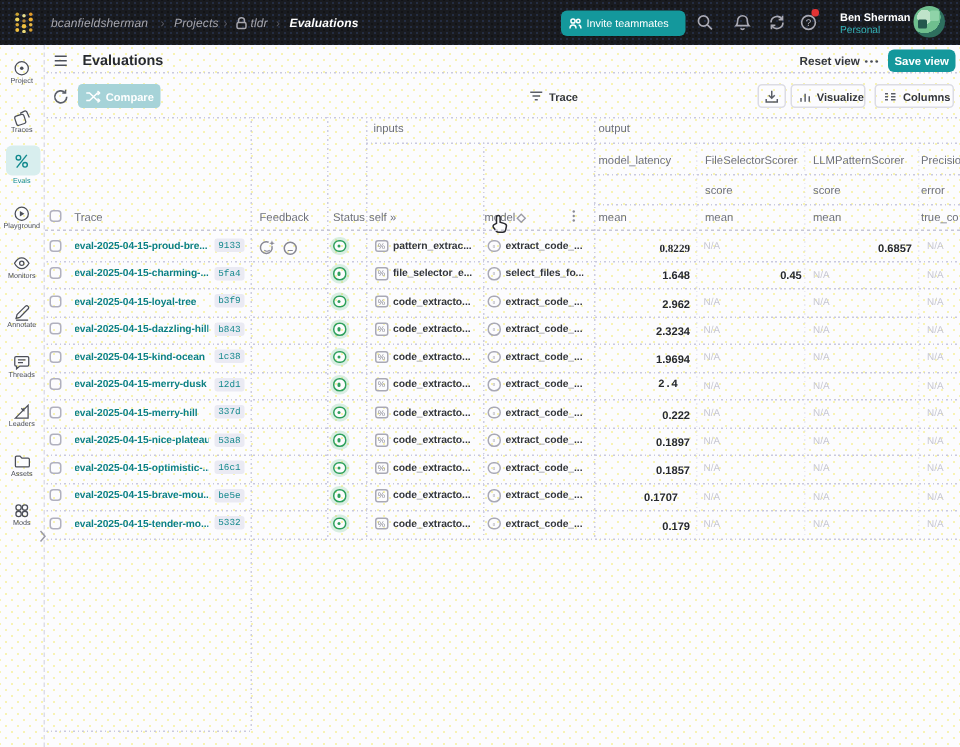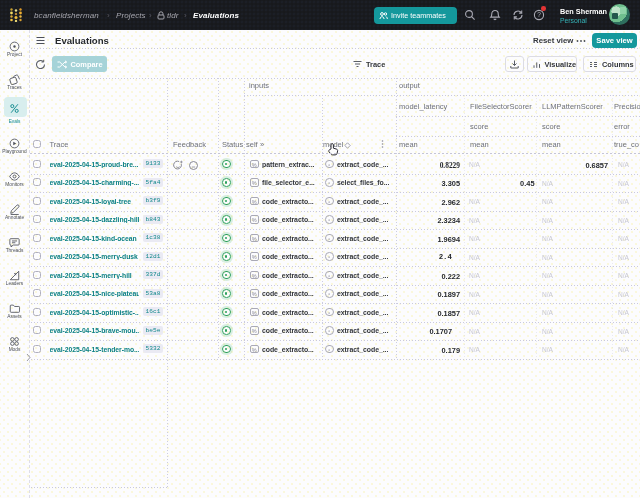--- a/index.html
+++ b/index.html
@@ -362,21 +362,21 @@
   <div class="dashline" style="left:31px;top:173.7px;width:609px;"></div>
 
   <div class="chk" style="left:32.5px;top:178.2px;"></div>
   <span class="tracelink" style="left:49.5px;top:178.9px;max-width:89px;overflow:hidden;">eval-2025-04-15-charming-...</span>
   <span class="badge" style="left:143px;top:177.7px;">5fa4</span>
   <div class="status" style="left:222px;top:178.2px;"></div>
   <div class="chip" style="left:250px;top:178.2px;">%</div>
   <span class="cellname" style="left:262px;top:178.9px;max-width:56px;overflow:hidden;">file_selector_e...</span>
   <div class="chip" style="left:325px;top:178.2px;border-radius:50%;color:#7e7e8a;">▫</div>
   <span class="cellname" style="left:337px;top:178.9px;max-width:53px;overflow:hidden;">select_files_fo...</span>
-  <span class="cellnum" style="left:400px;top:178.9px;width:60px;">3.305</span>
+  <span class="cellnum" style="left:400px;top:178.9px;width:60px;">1.648</span>
   <span class="cellnum" style="left:472px;top:178.9px;width:62.5px;">0.45</span>
   <span class="na" style="left:542px;top:179.2px;">N/A</span>
   <span class="na" style="left:618px;top:179.2px;">N/A</span>
   <div class="dashline" style="left:31px;top:192.2px;width:609px;"></div>
 
   <div class="chk" style="left:32.5px;top:196.7px;"></div>
   <span class="tracelink" style="left:49.5px;top:197.4px;max-width:89px;overflow:hidden;">eval-2025-04-15-loyal-tree</span>
   <span class="badge" style="left:143px;top:196.2px;">b3f9</span>
   <div class="status" style="left:222px;top:196.7px;"></div>
   <div class="chip" style="left:250px;top:196.7px;">%</div>

